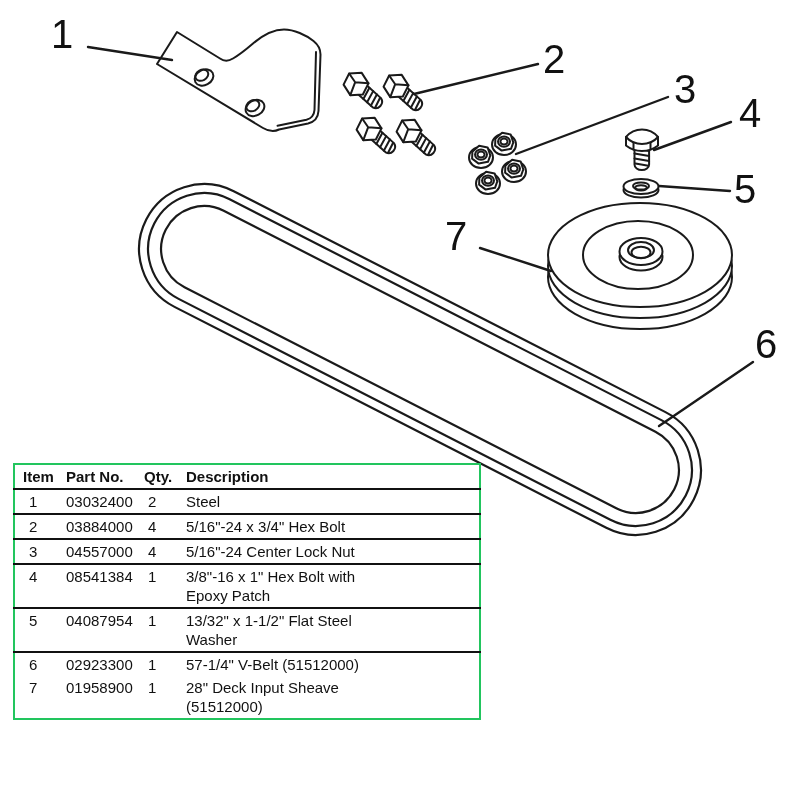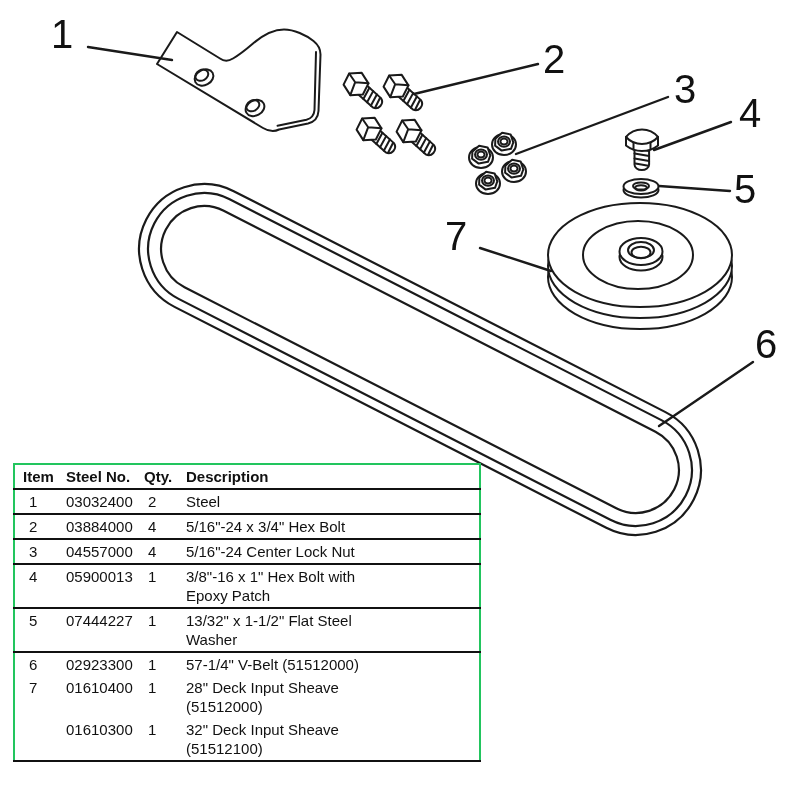--- a/index.html
+++ b/index.html
@@ -137,21 +137,21 @@
 <table class="parts">
   <colgroup>
       <col style="width:44px">
       <col style="width:78px">
       <col style="width:42px">
       <col>
     </colgroup>
   <thead>
     <tr>
       <th class="c1h">Item</th>
-      <th>Steel No.</th>
+      <th>Part No.</th>
       <th>Qty.</th>
       <th>Description</th>
     </tr>
   </thead>
   <tbody>
     <tr>
       <td class="c1">1</td>
       <td>03032400</td>
       <td class="c3">2</td>
       <td class="desc">Steel</td>
@@ -163,46 +163,39 @@
       <td class="desc">5/16"-24 x 3/4" Hex Bolt</td>
     </tr>
     <tr>
       <td class="c1">3</td>
       <td>04557000</td>
       <td class="c3">4</td>
       <td class="desc">5/16"-24 Center Lock Nut</td>
     </tr>
     <tr>
       <td class="c1">4</td>
-      <td>05900013</td>
+      <td>08541384</td>
       <td class="c3">1</td>
       <td class="desc">3/8"-16 x 1" Hex Bolt with
 Epoxy Patch</td>
     </tr>
     <tr>
       <td class="c1">5</td>
-      <td>07444227</td>
+      <td>04087954</td>
       <td class="c3">1</td>
       <td class="desc">13/32" x 1-1/2" Flat Steel
 Washer</td>
     </tr>
     <tr class="open">
       <td class="c1">6</td>
       <td>02923300</td>
       <td class="c3">1</td>
       <td class="desc">57-1/4" V-Belt (51512000)</td>
     </tr>
     <tr class="open">
       <td class="c1">7</td>
-      <td>01610400</td>
+      <td>01958900</td>
       <td class="c3">1</td>
       <td class="desc">28" Deck Input Sheave
 (51512000)</td>
     </tr>
-    <tr>
-      <td class="c1"></td>
-      <td>01610300</td>
-      <td class="c3">1</td>
-      <td class="desc">32" Deck Input Sheave
-(51512100)</td>
-    </tr>
   </tbody>
 </table>
 
 </body></html>

